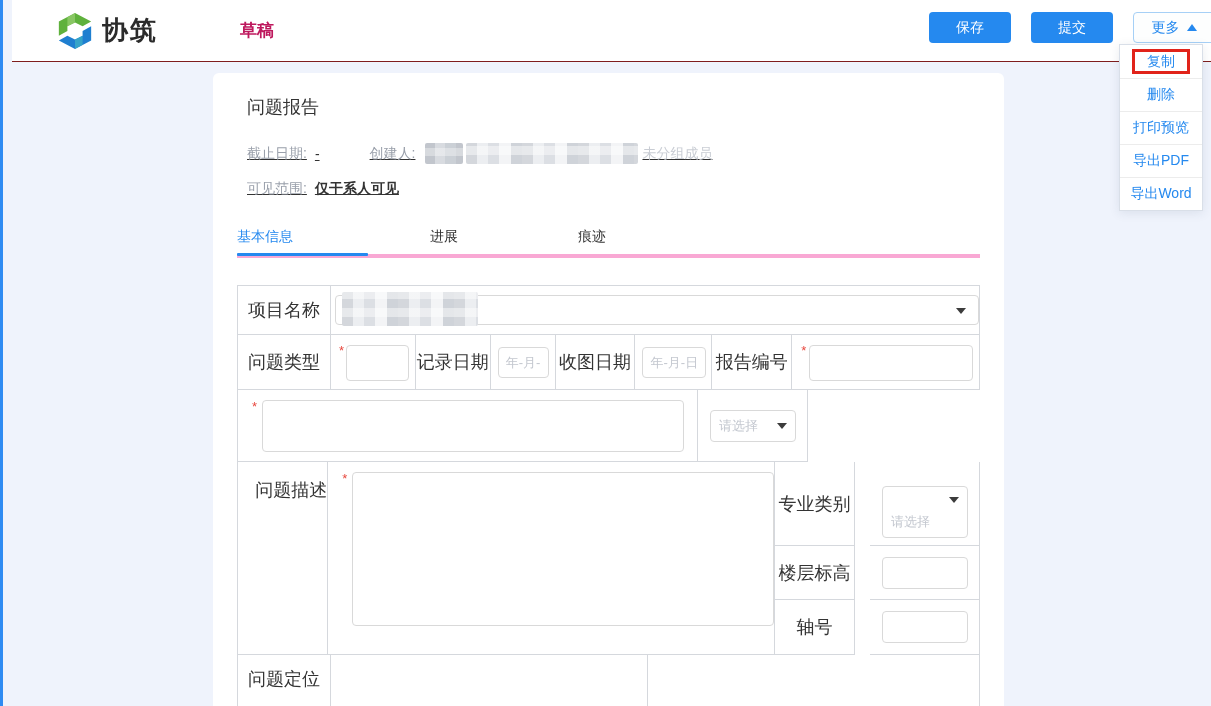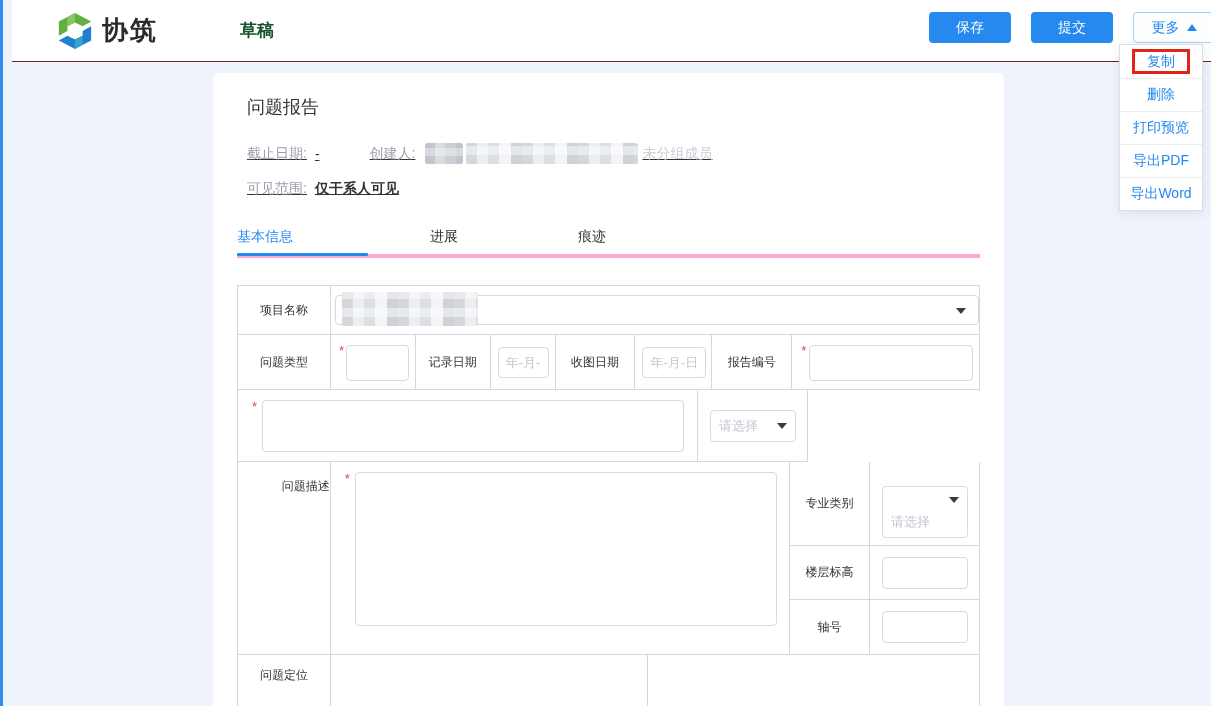--- a/index.html
+++ b/index.html
@@ -16,21 +16,21 @@
 
   
   .app-header {
     position:absolute; left:12px; top:0; width:1211px; height:62px;
     background:#fff; border-bottom:1px solid #7f1d1d; z-index:20;
     display:flex; align-items:center;
   }
   .logo-wrap { display:flex; align-items:center; margin-left:44px; }
   .logo-mark { width:38px; height:38px; }
   .logo-text { font-size:26px; font-weight:bold; color:#2b2b2b; letter-spacing:2px; margin-left:8px; }
-  .doc-title { margin-left:82px; font-size:17px; font-weight:bold; color:#14532d; }
+  .doc-title { margin-left:82px; font-size:17px; font-weight:bold; color:#be185d; }
   .header-actions { position:absolute; right:8px; top:12px; display:flex; }
   .btn { height:31px; width:82px; border-radius:4px; font-size:14px; text-align:center; line-height:29px; cursor:pointer; }
   .btn-primary { background:#2589ef; color:#fff; line-height:31px; margin-left:20px; }
   .btn-ghost { background:#fdfefe; color:#2589ef; border:1px solid #a6d0f6; margin-left:20px;
                display:flex; align-items:center; justify-content:center; }
   .caret-up { width:0; height:0; border-left:5px solid transparent; border-right:5px solid transparent;
               border-bottom:7px solid #2589ef; margin-left:7px; }
 
   
   .more-menu {
@@ -75,21 +75,21 @@
   
   .tabs { position:relative; margin-top:24px; height:36px; border-bottom:4px solid #f9a8d4; }
   .tab { position:absolute; top:6px; font-size:14px; color:#333; cursor:pointer; }
   .tab.active { color:#2589ef; }
   .tab-underline { position:absolute; left:0; bottom:-2px; width:131px; height:3px; background:#2589ef; border-radius:1px; }
 
   
   .ftable { margin-top:27px; width:743px; border-top:1px solid #d5d8dd; border-left:1px solid #d5d8dd; }
   .frow { display:flex; }
   .fcell { border-right:1px solid #d5d8dd; border-bottom:1px solid #d5d8dd; position:relative; }
-  .flabel { display:flex; align-items:center; justify-content:center; font-size:12px; color:#333; }
+  .flabel { display:flex; align-items:center; justify-content:center; font-size:18px; color:#333; }
   .flabel.top { align-items:flex-start; padding-top:16px; }
   .req { color:#e8483f; font-size:13px; position:absolute; }
   .inp {
     border:1px solid #d9d9d9; border-radius:4px; background:#fff;
     font-size:13px; color:#333; padding:0 7px; outline:none;
     font-family:"Liberation Sans","DejaVu Sans",sans-serif;
   }
   .inp::placeholder { color:#c3c7cf; }
   textarea.inp { resize:none; padding:6px 8px; }
   .sel {
@@ -120,21 +120,21 @@
   .c-date2 .inp { position:absolute; left:7px; top:12px; width:64px; height:31px; }
   .c-rep-input .inp { position:absolute; left:17px; top:10px; width:164px; height:36px; }
   .c-rep-input .req { left:9px; top:8px; }
 
   .c-wide { width:460px; }
   .c-wide .req { left:14px; top:9px; }
   .ta-name { position:absolute; left:24px; top:10px; width:422px; height:52px; }
   .ta-desc { position:absolute; left:24px; top:10px; width:422px; height:154px; }
   .c-rlab { width:80px; } .c-rval { width:110px; }
   .right-stack { display:flex; flex-direction:column; }
-  .subrow { display:flex; }
+  .subrow { display:flex;gap:15px; }
   .sub1 { height:84px; } .sub2 { height:54px; } .sub3 { height:55px; }
   .imp-select { position:absolute; left:12px; top:20px; width:86px; height:32px; padding:0 8px; justify-content:space-between; }
   .cat-select { position:absolute; left:12px; top:24px; width:86px; height:52px; }
   .cat-select .sel-arrow { position:absolute; right:8px; top:10px; }
   .cat-select .ph { position:absolute; left:8px; bottom:6px; }
   .small-inp { position:absolute; left:12px; top:11px; width:86px; height:32px; }
   .c-loc1 { width:318px; } .c-loc2 { width:332px; }
 </style>
 </head>
 <body>

